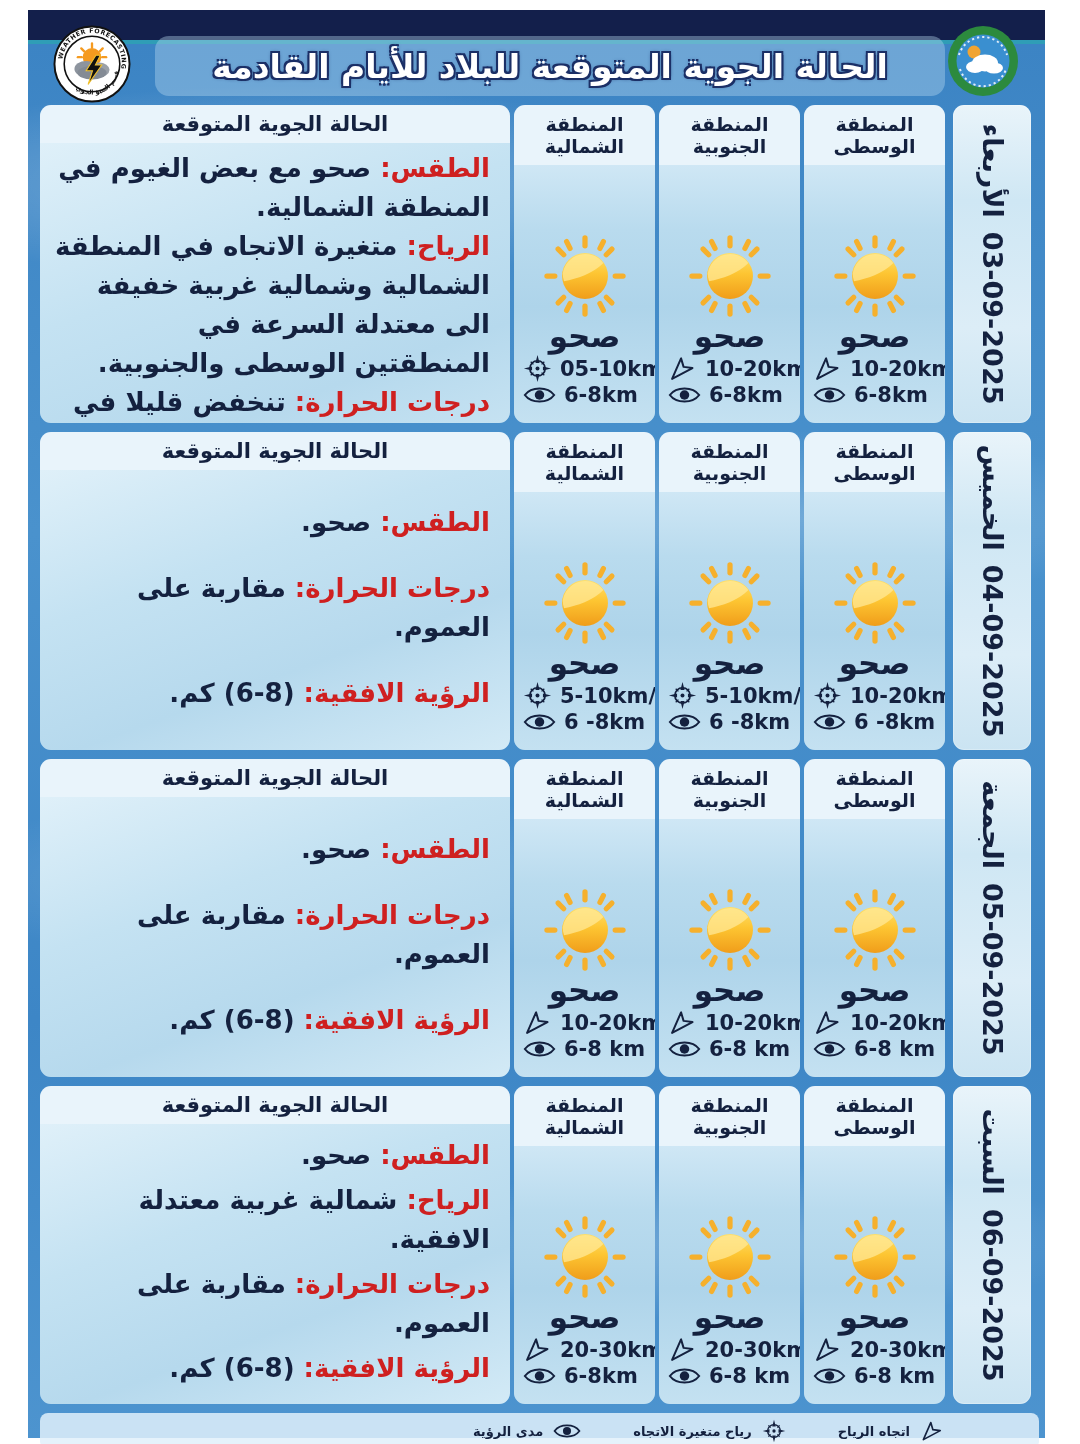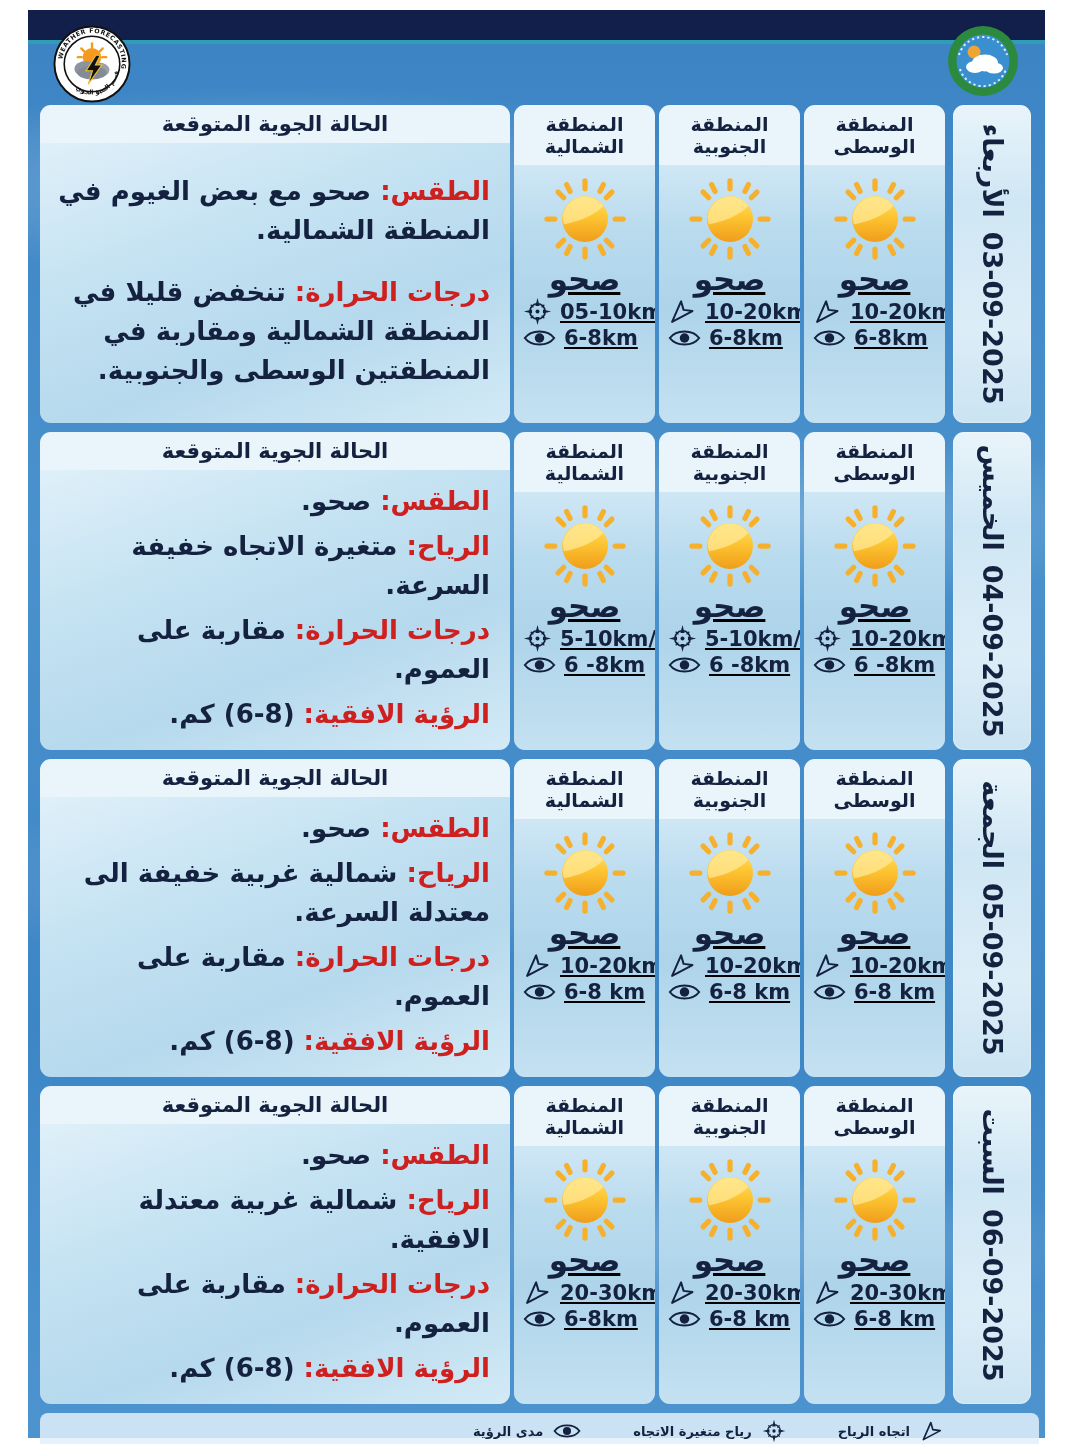--- a/index.html
+++ b/index.html
@@ -45,24 +45,23 @@
     flex:1;direction:rtl;text-align:right;padding:6px 20px 10px 14px;
     display:flex;flex-direction:column;justify-content:space-evenly;
     background:linear-gradient(160deg,#dff0f9 0%,#c4e2f2 35%,#b6d9ed 65%,#d3eaf6 100%);
     font-size:26px;font-weight:bold;color:#14213f;line-height:1.5;
   }
   .panel-body p{margin:0;}
   .lab{color:#cf2020;}
   .cell{width:141px;display:flex;flex-direction:column;}
   .cell-header{font-size:19px;padding:8px 2px;}
   .cell-body{
-    flex:1;display:flex;flex-direction:column;align-items:center;justify-content:flex-start;
-    padding:12px 5px 23px;
+    flex:1;display:flex;flex-direction:column;align-items:center;justify-content:flex-end;
+    padding:12px 5px 16px;
     background:linear-gradient(180deg,#cfe7f5 0%,#b9dbee 25%,#aed4ea 55%,#c4e1f1 100%);
-    text-decoration:underline;
   }
   .ic-sun{width:84px;height:84px;}
   .cond{font-size:31px;font-weight:bold;color:#14213f;}
   .stat{display:flex;direction:ltr;align-items:center;gap:8px;width:100%;padding:0 4px;box-sizing:border-box;
         font-size:21px;font-weight:bold;color:#14213f;white-space:nowrap;}
   .ic{width:29px;height:29px;flex:0 0 auto;}
   .ic-eye{width:33px;height:24px;}
   .day-col{width:78px;margin-left:4px;position:relative;
     background:linear-gradient(180deg,#e9f4fa,#cfe7f4 30%,#dcedf7 70%,#cbe4f2);}
   .day-rot{
@@ -163,30 +162,34 @@
       <path d="M13 44 A24 24 0 0 0 59 44" stroke-dasharray="2.2 3"></path>
     </g>
     <circle cx="27" cy="27" r="6.5" fill="#f0a432"></circle>
     <g>
       <ellipse cx="38" cy="38" rx="13" ry="8.5" fill="#ffffff"></ellipse>
       <ellipse cx="28" cy="42" rx="9" ry="6" fill="#ffffff"></ellipse>
       <ellipse cx="47" cy="43" rx="9" ry="5.5" fill="#ffffff"></ellipse>
     </g>
   </svg>
 
+  <div class="title-pill">
+    <span>الحالة الجوية المتوقعة للبلاد للأيام القادمة</span>
+  </div>
 
   <div class="sky">
     <div class="content">
       <div class="rows">
 
         <section class="row">
           <div class="panel">
             <div class="panel-header">الحالة الجوية المتوقعة</div>
             <div class="panel-body">
               <p><span class="lab">الطقس:</span> <span>صحو مع بعض الغيوم في المنطقة الشمالية.</span></p>
+              <p><span class="lab">الرياح:</span> <span>متغيرة الاتجاه في المنطقة الشمالية وشمالية غربية خفيفة الى معتدلة السرعة في المنطقتين الوسطى والجنوبية.</span></p>
               <p><span class="lab">درجات الحرارة:</span> <span>تنخفض قليلا في المنطقة الشمالية ومقاربة في المنطقتين الوسطى والجنوبية.</span></p>
 
             </div>
           </div>
           <div class="cell">
             <div class="cell-header">المنطقة الشمالية</div>
             <div class="cell-body">
               <svg class="ic-sun">
                   <use href="#sym-sun"></use>
                 </svg>
@@ -253,21 +256,20 @@
                 <span>03-09-2025</span>
               </div>
           </div>
         </section>
 
         <section class="row">
           <div class="panel">
             <div class="panel-header">الحالة الجوية المتوقعة</div>
             <div class="panel-body">
               <p><span class="lab">الطقس:</span> <span>صحو.</span></p>
-              <p><span class="lab">الرياح:</span> <span>متغيرة الاتجاه خفيفة السرعة.</span></p>
               <p><span class="lab">درجات الحرارة:</span> <span>مقاربة على العموم.</span></p>
               <p><span class="lab">الرؤية الافقية:</span> <span>(8-6) كم.</span></p>
             </div>
           </div>
           <div class="cell">
             <div class="cell-header">المنطقة الشمالية</div>
             <div class="cell-body">
               <svg class="ic-sun">
                   <use href="#sym-sun"></use>
                 </svg>
@@ -334,21 +336,20 @@
                 <span>04-09-2025</span>
               </div>
           </div>
         </section>
 
         <section class="row">
           <div class="panel">
             <div class="panel-header">الحالة الجوية المتوقعة</div>
             <div class="panel-body">
               <p><span class="lab">الطقس:</span> <span>صحو.</span></p>
-              <p><span class="lab">الرياح:</span> <span>شمالية غربية خفيفة الى معتدلة السرعة.</span></p>
               <p><span class="lab">درجات الحرارة:</span> <span>مقاربة على العموم.</span></p>
               <p><span class="lab">الرؤية الافقية:</span> <span>(8-6) كم.</span></p>
             </div>
           </div>
           <div class="cell">
             <div class="cell-header">المنطقة الشمالية</div>
             <div class="cell-body">
               <svg class="ic-sun">
                   <use href="#sym-sun"></use>
                 </svg>

